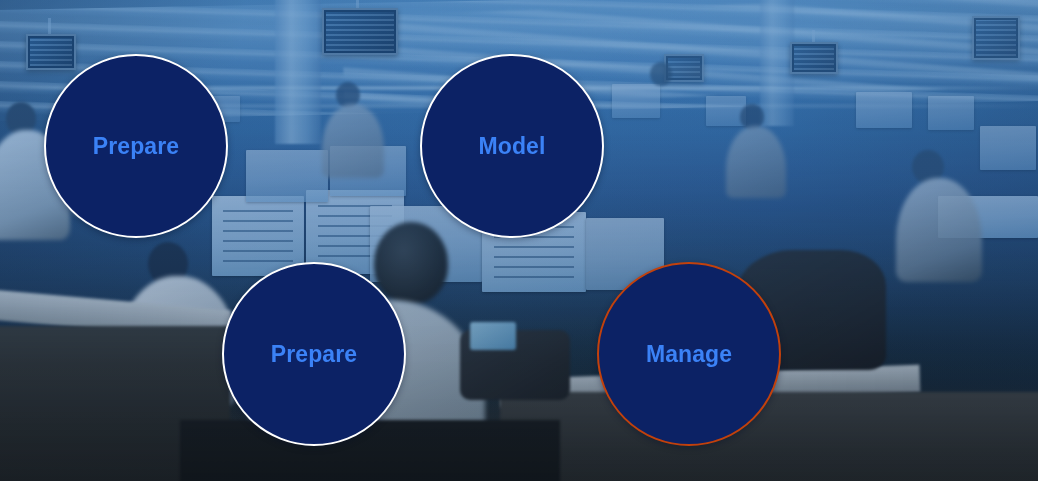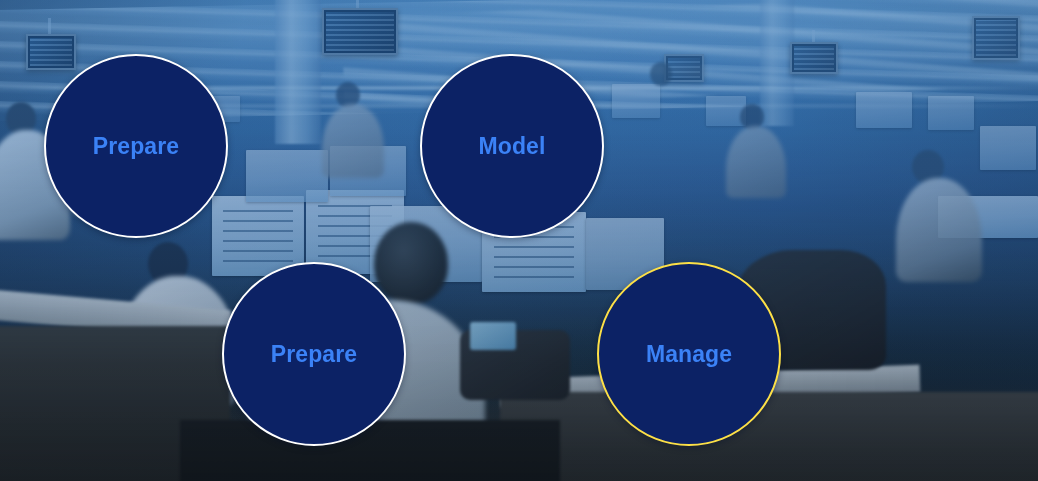--- a/index.html
+++ b/index.html
@@ -375,18 +375,18 @@
   </div>
 
   <div class="node" style="left:222px; top:262px; width:184px; height:184px; background:#0c2265; border:2px solid #ffffff;">
     <span class="node-label">Prepare</span>
   </div>
 
   <div class="node" style="left:420px; top:54px; width:184px; height:184px; background:#0c2265; border:2px solid #ffffff;">
     <span class="node-label">Model</span>
   </div>
 
-  <div class="node" style="left:597px; top:262px; width:184px; height:184px; background:#0c2265; border:2px solid #fde047;">
+  <div class="node" style="left:597px; top:262px; width:184px; height:184px; background:#0c2265; border:2px solid #c2410c;">
     <span class="node-label">Manage</span>
   </div>
 
 
 </div>
 
 </body></html>

